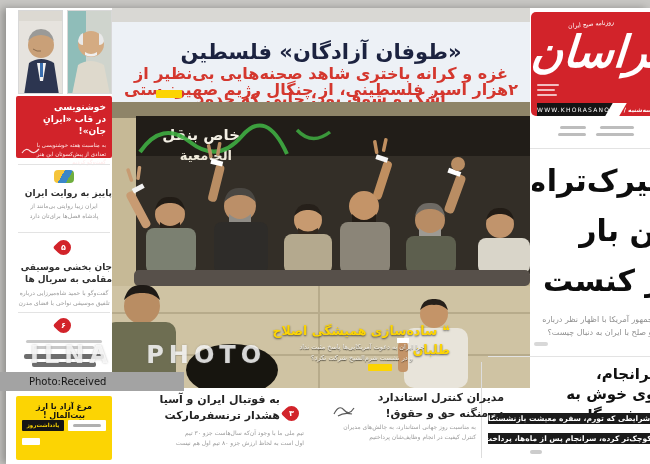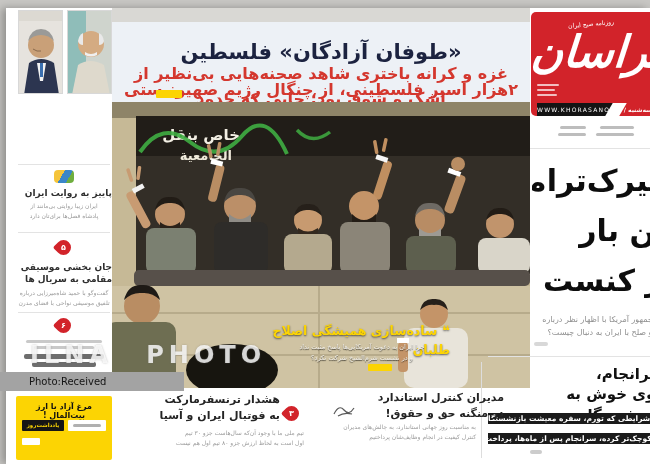--- a/index.html
+++ b/index.html
@@ -86,20 +86,28 @@
         <rect x="0" y="0" width="18" height="84" fill="#8fbdb9"></rect>
         <path d="M4 84 L10 54 Q22 46 36 54 L42 84 Z" fill="#ded9cc"></path>
         <circle cx="23" cy="33" r="13" fill="#d4ab82"></circle>
         <path d="M10 30 Q11 24 15 22 L15 34 Q11 34 10 30 Z" fill="#e9e9e9"></path>
         <path d="M36 30 Q35 24 31 22 L31 34 Q35 34 36 30 Z" fill="#e9e9e9"></path>
         <path d="M17 41 Q23 45 29 41 L29 44 Q23 47 17 44 Z" fill="#efefef"></path>
       </svg>
     </div>
   </div>
 
+  <div class="red-card abs rtl" style="left:16px;top:96px;width:96px;height:62px;">
+    <div class="t">خوشنویسی</div>
+    <div class="t">در قاب «ایرانِ جان»!</div>
+    <div class="s">به مناسبت هفته خوشنویسی با تعدادی از پیش‌کسوتان این هنر گفت‌وگو کردیم</div>
+    <svg class="abs" style="left:5px;bottom:3px;" width="20" height="9" viewBox="0 0 20 9">
+      <path d="M1 7 Q5 1 9 5 T18 3" stroke="#ffffff" stroke-width="1.2" fill="none" opacity=".85"></path>
+    </svg>
+  </div>
 
   <div class="rule-h abs" style="left:18px;top:164px;width:92px;"></div>
 
   <div class="abs" style="left:54px;top:170px;width:20px;height:13px;border-radius:4px;background:linear-gradient(120deg,#f5c43a 0 40%,#3a86c8 40% 70%,#6fae3e 70%);"></div>
   <div class="sb-title abs rtl" style="left:16px;top:187px;width:96px;">پاییز به روایت ایران</div>
   <div class="sb-text abs rtl" style="left:16px;top:201px;width:96px;">ایران زیبا روایتی بی‌مانند از</div>
   <div class="sb-text abs rtl" style="left:16px;top:211px;width:96px;">پادشاه فصل‌ها برای‌تان دارد</div>
 
   <div class="rule-h abs" style="left:18px;top:232px;width:92px;"></div>
 
@@ -271,22 +279,22 @@
   <div class="rt-title abs rtl" style="left:488px;top:364px;width:176px;">سرانجام،</div>
   <div class="rt-title abs rtl" style="left:488px;top:384px;width:176px;">روی خوش به بازنشستگان</div>
   <div class="hl-wrap abs rtl" style="left:488px;top:406px;width:176px;height:42px;">
     <span class="hl">در شرایطی که تورم، سفره معیشت بازنشستگان</span><br>
     <span class="hl">را کوچک‌تر کرده، سرانجام پس از ماه‌ها، پرداخت</span><br>
     
   </div>
   <div class="bar abs" style="left:530px;top:450px;width:12px;height:4px;background:#cccccc;"></div>
 
   <div class="bt-title abs rtl" style="left:146px;top:392px;width:134px;">
+    <div>به فوتبال ایران و آسیا</div>
     <div>هشدار ترنسفرمارکت</div>
-    <div>به فوتبال ایران و آسیا</div>
   </div>
   <div class="pin abs" style="left:284px;top:406px;">
       <span>۳</span>
     </div>
   <div class="bt-text abs rtl" style="left:134px;top:428px;width:170px;">
     <div>تیم ملی ما با وجود آن‌که سال‌هاست جزو ۳۰ تیم</div>
     <div>اول است به لحاظ ارزش جزو ۸۰ تیم اول هم نیست</div>
   </div>
 
   <div class="bt-title abs rtl" style="left:358px;top:390px;width:146px;">

